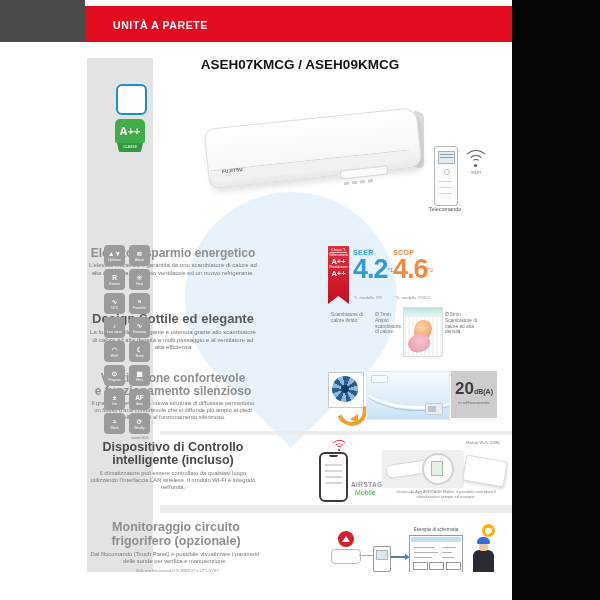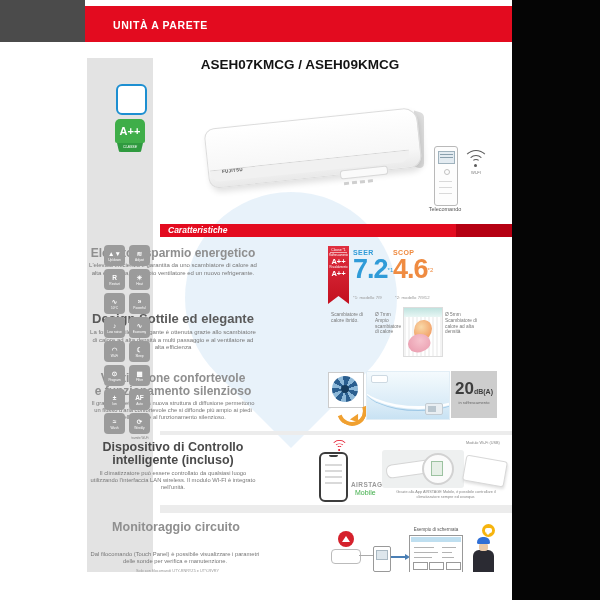--- a/index.html
+++ b/index.html
@@ -238,23 +238,20 @@
   </div>
   <div class="abs wifi" id="wifi-hdr">
     <b class="a1"></b>
       <b class="a2"></b>
       <b class="a3"></b>
       <i></i>
   </div>
   <div class="abs" id="wifi-hdr-label">WI-FI</div>
   <div class="abs" id="remote-label">Telecomando</div>
 
-  <div class="abs" id="feat-bar">
-    <span>Caratteristiche</span>
-  </div>
 
   <div class="abs" id="icon-grid">
 
       <div class="fbadge">
         <span class="fglyph">▲▼</span>
         <span class="flabel">Up/down</span>
       </div>
 
       <div class="fbadge">
         <span class="fglyph">≋</span>
@@ -337,21 +334,21 @@
   <div class="abs z sec-body" id="s1-body">L'elevata efficienza è garantita da uno scambiatore di calore ad alta efficienza, un ampio ventilatore ed un nuovo refrigerante.</div>
   <div class="abs z" id="ribbon">
     <div class="h">Classe *1</div>
     <div class="s">Raffrescamento</div>
     <div class="v">A++</div>
     <div class="s">Riscaldamento</div>
     <div class="v">A++</div>
   </div>
   <div class="abs z rating" id="seer">
     <div class="lab">SEER</div>
-    <div><span class="val">7.2</span><sup>*1</sup></div>
+    <div><span class="val">4.2</span><sup>*1</sup></div>
   </div>
   <div class="abs z rating" id="scop">
     <div class="lab">SCOP</div>
     <div><span class="val">4.6</span><sup>*2</sup></div>
   </div>
   <div class="abs z" id="s1-fn1">*1: modello 7/9</div>
   <div class="abs z" id="s1-fn2">*2: modello 7/9/12</div>
 
   <div class="abs z sec-title" id="s2-title">Design Sottile ed elegante</div>
   <div class="abs z sec-body" id="s2-body">La forma sottile ed elegante è ottenuta grazie allo scambiatore di calore ad alta densità a multi passaggio e al ventilatore ad alta efficienza</div>
@@ -409,20 +406,21 @@
     <span class="unitend"></span>
     <span class="lens"></span>
     <span class="mod"></span>
   </div>
   <div class="abs z" id="module-label">Modulo Wi-Fi (USB)</div>
   <div class="abs z" id="card"></div>
   <div class="abs z" id="s4-caption">Grazie alla App AIRSTAGE Mobile, è possibile controllare il climatizzatore sempre ed ovunque.</div>
   <div class="abs divider" id="div2"></div>
 
   <div class="abs z sec-title" id="s5-title1">Monitoraggio circuito</div>
+  <div class="abs z sec-title" id="s5-title2">frigorifero (opzionale)</div>
   <div class="abs z" id="alert">
       <i></i>
     </div>
   <div class="abs z sec-body" id="s5-body">Dal filocomando (Touch Panel) è possibile visualizzare i parametri delle sonde per verifica e manutenzione.</div>
   <div class="abs z" id="s5-fn">Solo con filocomandi UTY-RNRYZ5 e UTY-RVRY</div>
   <div class="abs z" id="callout"></div>
   <div class="abs z" id="cline"></div>
   <div class="abs z" id="wremote">
       <i></i>
     </div>

